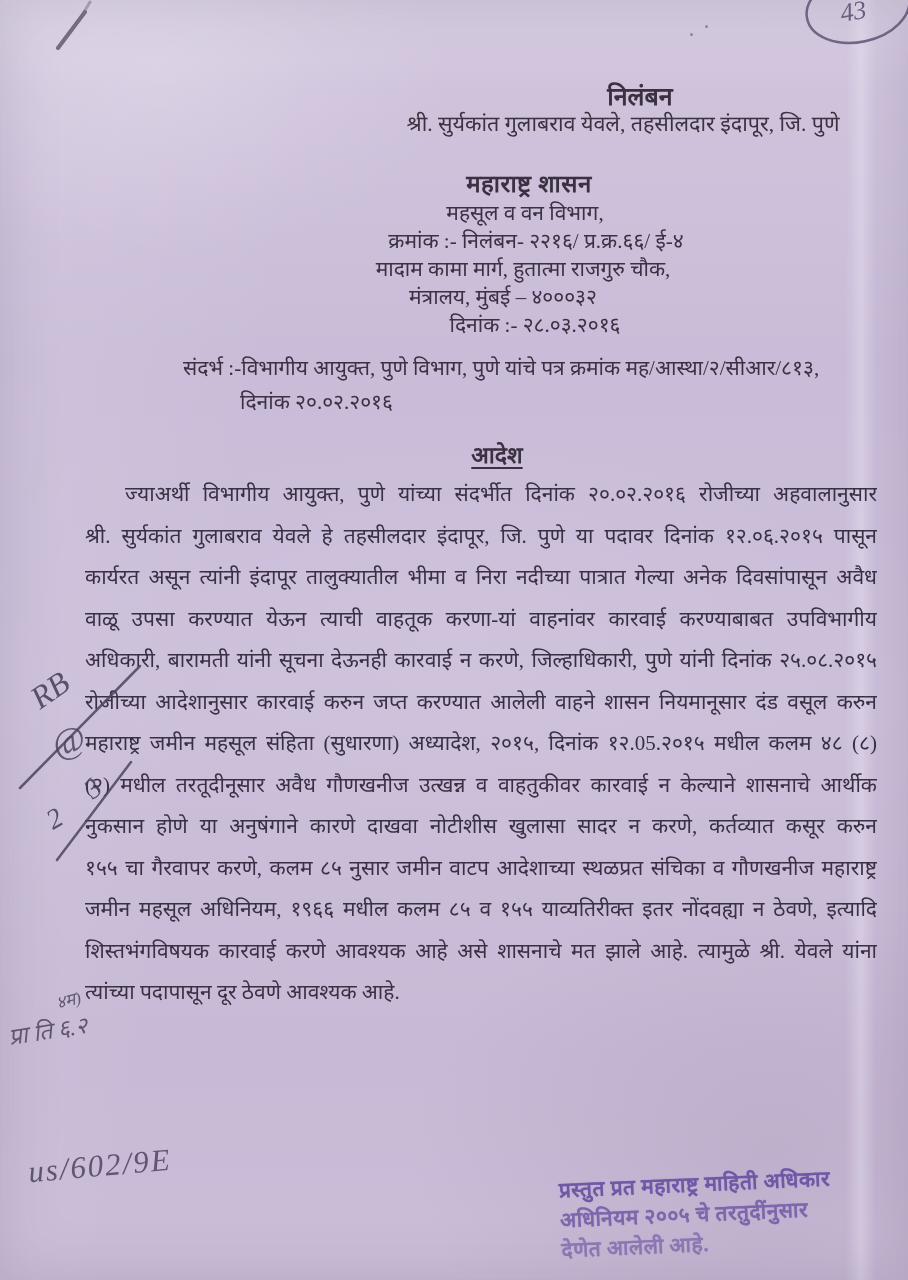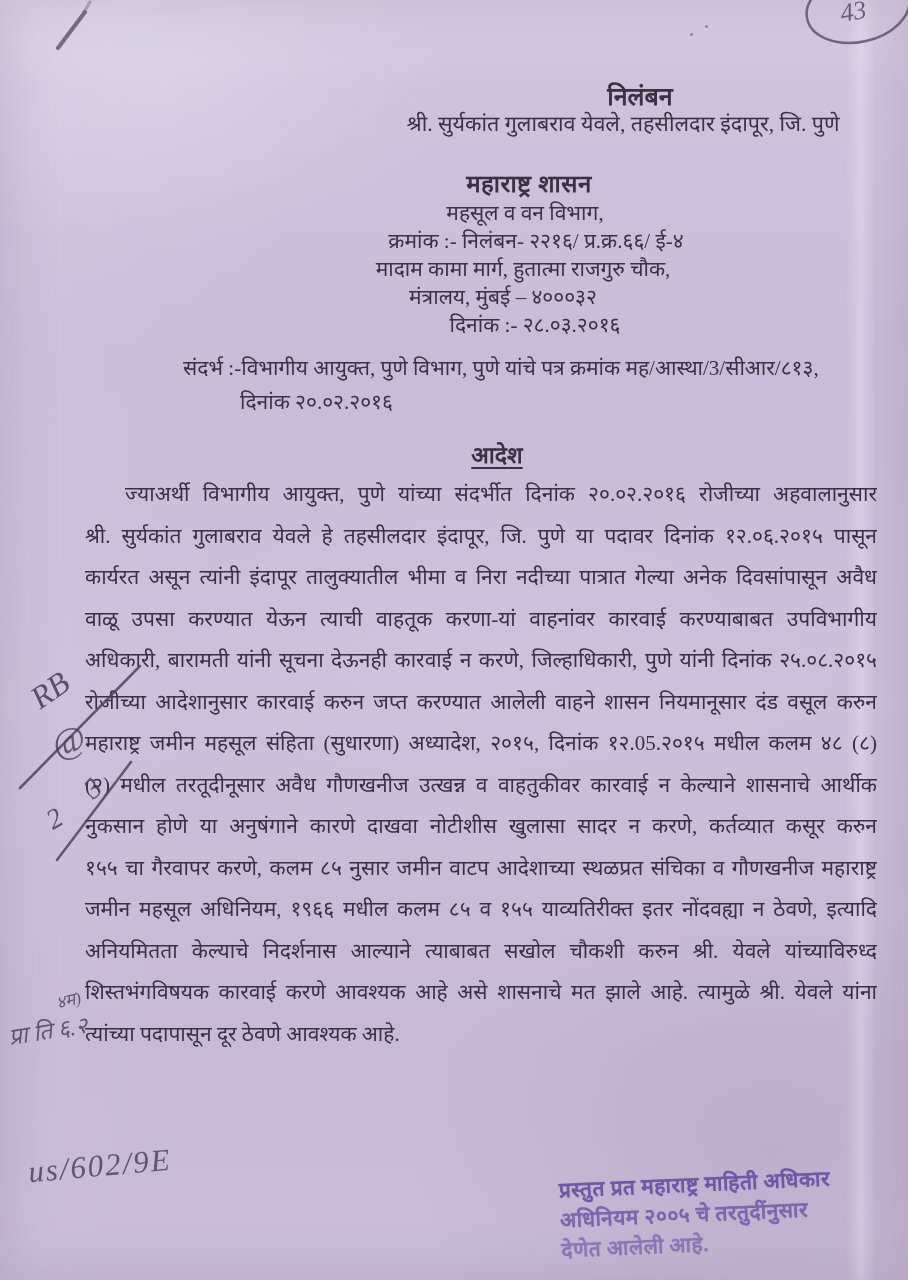--- a/index.html
+++ b/index.html
@@ -74,38 +74,37 @@
   <div class="abs ctr doc-title" style="left:186px;top:78px;">निलंबन</div>
   <div class="abs ctr t" style="left:169px;top:110px;font-size:21.5px;">श्री. सुर्यकांत गुलाबराव येवले, तहसीलदार इंदापूर, जि. पुणे</div>
 
   <div class="abs ctr govt" style="left:75px;top:166px;">महाराष्ट्र शासन</div>
   <div class="abs ctr t" style="left:71px;top:199px;">महसूल व वन विभाग,</div>
   <div class="abs ctr t" style="left:82px;top:227px;">क्रमांक :- निलंबन- २२१६/ प्र.क्र.६६/ ई-४</div>
   <div class="abs ctr t" style="left:69px;top:255px;">मादाम कामा मार्ग, हुतात्मा राजगुरु चौक,</div>
   <div class="abs ctr t" style="left:49px;top:283px;">मंत्रालय, मुंबई – ४०००३२</div>
   <div class="abs ctr t" style="left:81px;top:311px;">दिनांक :- २८.०३.२०१६</div>
 
-  <div class="abs t" style="left:183px;top:354px;">संदर्भ :-विभागीय आयुक्त, पुणे विभाग, पुणे यांचे पत्र क्रमांक मह/आस्था/3/सीआर/८१३,</div>
+  <div class="abs t" style="left:183px;top:354px;">संदर्भ :-विभागीय आयुक्त, पुणे विभाग, पुणे यांचे पत्र क्रमांक मह/आस्था/२/सीआर/८१३,</div>
   <div class="abs t" style="left:240px;top:388px;">दिनांक २०.०२.२०१६</div>
 
   <div class="abs ctr order-head" style="left:43px;top:438px;">आदेश</div>
 
   <div class="body-block">
     <div class="body-line jl indent">ज्याअर्थी विभागीय आयुक्त, पुणे यांच्या संदर्भीत दिनांक २०.०२.२०१६ रोजीच्या अहवालानुसार</div>
     <div class="body-line jl">श्री. सुर्यकांत गुलाबराव येवले हे तहसीलदार इंदापूर, जि. पुणे या पदावर दिनांक १२.०६.२०१५ पासून</div>
     <div class="body-line jl">कार्यरत असून त्यांनी इंदापूर तालुक्यातील भीमा व निरा नदीच्या पात्रात गेल्या अनेक दिवसांपासून अवैध</div>
     <div class="body-line jl">वाळू उपसा करण्यात येऊन त्याची वाहतूक करणा-यां वाहनांवर कारवाई करण्याबाबत उपविभागीय</div>
     <div class="body-line jl">अधिकारी, बारामती यांनी सूचना देऊनही कारवाई न करणे, जिल्हाधिकारी, पुणे यांनी दिनांक २५.०८.२०१५</div>
     <div class="body-line jl">रोजीच्या आदेशानुसार कारवाई करुन जप्त करण्यात आलेली वाहने शासन नियमानूसार दंड वसूल करुन</div>
     <div class="body-line jl">महाराष्ट्र जमीन महसूल संहिता (सुधारणा) अध्यादेश, २०१५, दिनांक १२.05.२०१५ मधील कलम ४८ (८)</div>
     <div class="body-line jl">(२) मधील तरतूदीनूसार अवैध गौणखनीज उत्खन्न व वाहतुकीवर कारवाई न केल्याने शासनाचे आर्थीक</div>
     <div class="body-line jl">नुकसान होणे या अनुषंगाने कारणे दाखवा नोटीशीस खुलासा सादर न करणे, कर्तव्यात कसूर करुन</div>
     <div class="body-line jl">१५५ चा गैरवापर करणे, कलम ८५ नुसार जमीन वाटप आदेशाच्या स्थळप्रत संचिका व गौणखनीज महाराष्ट्र</div>
     <div class="body-line jl">जमीन महसूल अधिनियम, १९६६ मधील कलम ८५ व १५५ याव्यतिरीक्त इतर नोंदवह्या न ठेवणे, इत्यादि</div>
-    <div class="body-line jl">अनियमितता केल्याचे निदर्शनास आल्याने त्याबाबत सखोल चौकशी करुन श्री. येवले यांच्याविरुध्द</div>
     <div class="body-line jl">शिस्तभंगविषयक कारवाई करणे आवश्यक आहे असे शासनाचे मत झाले आहे. त्यामुळे श्री. येवले यांना</div>
     <div class="body-line">त्यांच्या पदापासून दूर ठेवणे आवश्यक आहे.</div>
   </div>
 
   <svg class="abs" style="left:12px;top:648px;" width="140" height="200">
     <line x1="8" y1="140" x2="128" y2="18" stroke="#4d4560" stroke-width="2.5" stroke-linecap="round" opacity="0.85"></line>
     <text x="28" y="62" font-size="32" fill="#4d4560" font-style="italic" opacity="0.9" transform="rotate(-35 28 62)">RB</text>
   </svg>
   <div class="abs hand" style="left:52px;top:720px;font-size:36px;transform:rotate(-18deg);">@</div>
   <svg class="abs" style="left:35px;top:752px;" width="120" height="120">

